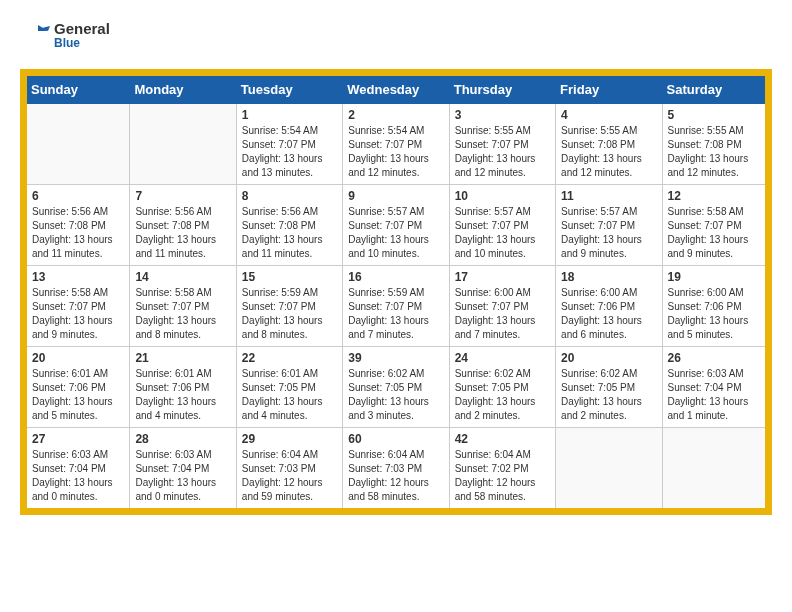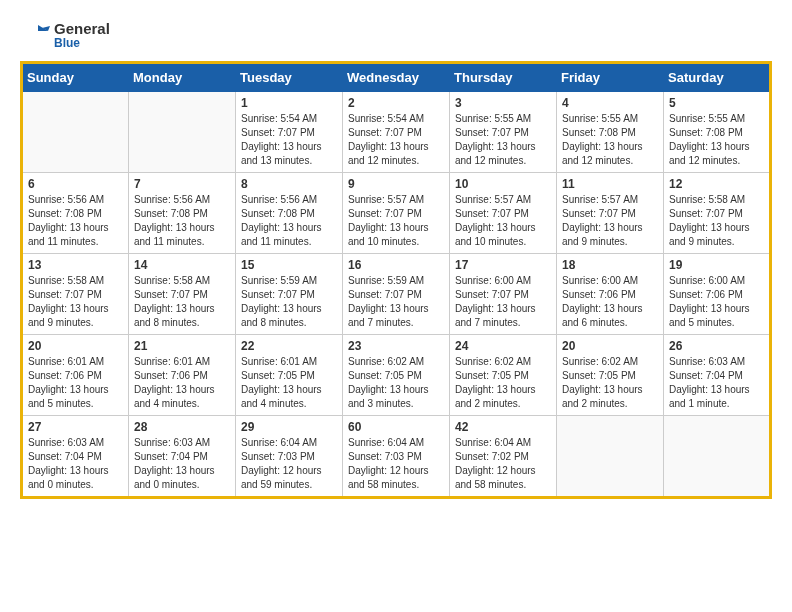--- a/index.html
+++ b/index.html
@@ -7,21 +7,21 @@
       font-family: Arial, sans-serif;
       background: #fff;
       width: 792px;
       min-height: 612px;
       padding: 20px;
     }
     .header {
       display: flex;
       justify-content: space-between;
       align-items: flex-start;
-      margin-bottom: 10px;
+      margin-bottom: 18px;
     }
     .logo {
       display: flex;
       align-items: center;
       gap: 4px;
     }
     .title-block {
       text-align: right;
     }
     .month-title {
@@ -30,21 +30,21 @@
       color: #333;
       line-height: 1.1;
     }
     .location {
       font-size: 16px;
       color: #555;
     }
     .calendar {
       width: 100%;
       border-collapse: collapse;
-      border: 3px solid #eab308;
+      border: 7px solid #eab308;
     }
     .calendar th {
       background: #1a5fa8;
       color: #fff;
       font-size: 13px;
       padding: 6px 4px;
       text-align: left;
       border: 1px solid #1a5fa8;
     }
     .calendar td {
@@ -196,21 +196,21 @@
         </td>
         <td>
           <span class="day-num">21</span>
           <div class="day-info">Sunrise: 6:01 AM<br>Sunset: 7:06 PM<br>Daylight: 13 hours<br>and 4 minutes.</div>
         </td>
         <td>
           <span class="day-num">22</span>
           <div class="day-info">Sunrise: 6:01 AM<br>Sunset: 7:05 PM<br>Daylight: 13 hours<br>and 4 minutes.</div>
         </td>
         <td>
-          <span class="day-num">23</span>
+          <span class="day-num">39</span>
           <div class="day-info">Sunrise: 6:02 AM<br>Sunset: 7:05 PM<br>Daylight: 13 hours<br>and 3 minutes.</div>
         </td>
         <td>
           <span class="day-num">24</span>
           <div class="day-info">Sunrise: 6:02 AM<br>Sunset: 7:05 PM<br>Daylight: 13 hours<br>and 2 minutes.</div>
         </td>
         <td>
           <span class="day-num">20</span>
           <div class="day-info">Sunrise: 6:02 AM<br>Sunset: 7:05 PM<br>Daylight: 13 hours<br>and 2 minutes.</div>
         </td>

